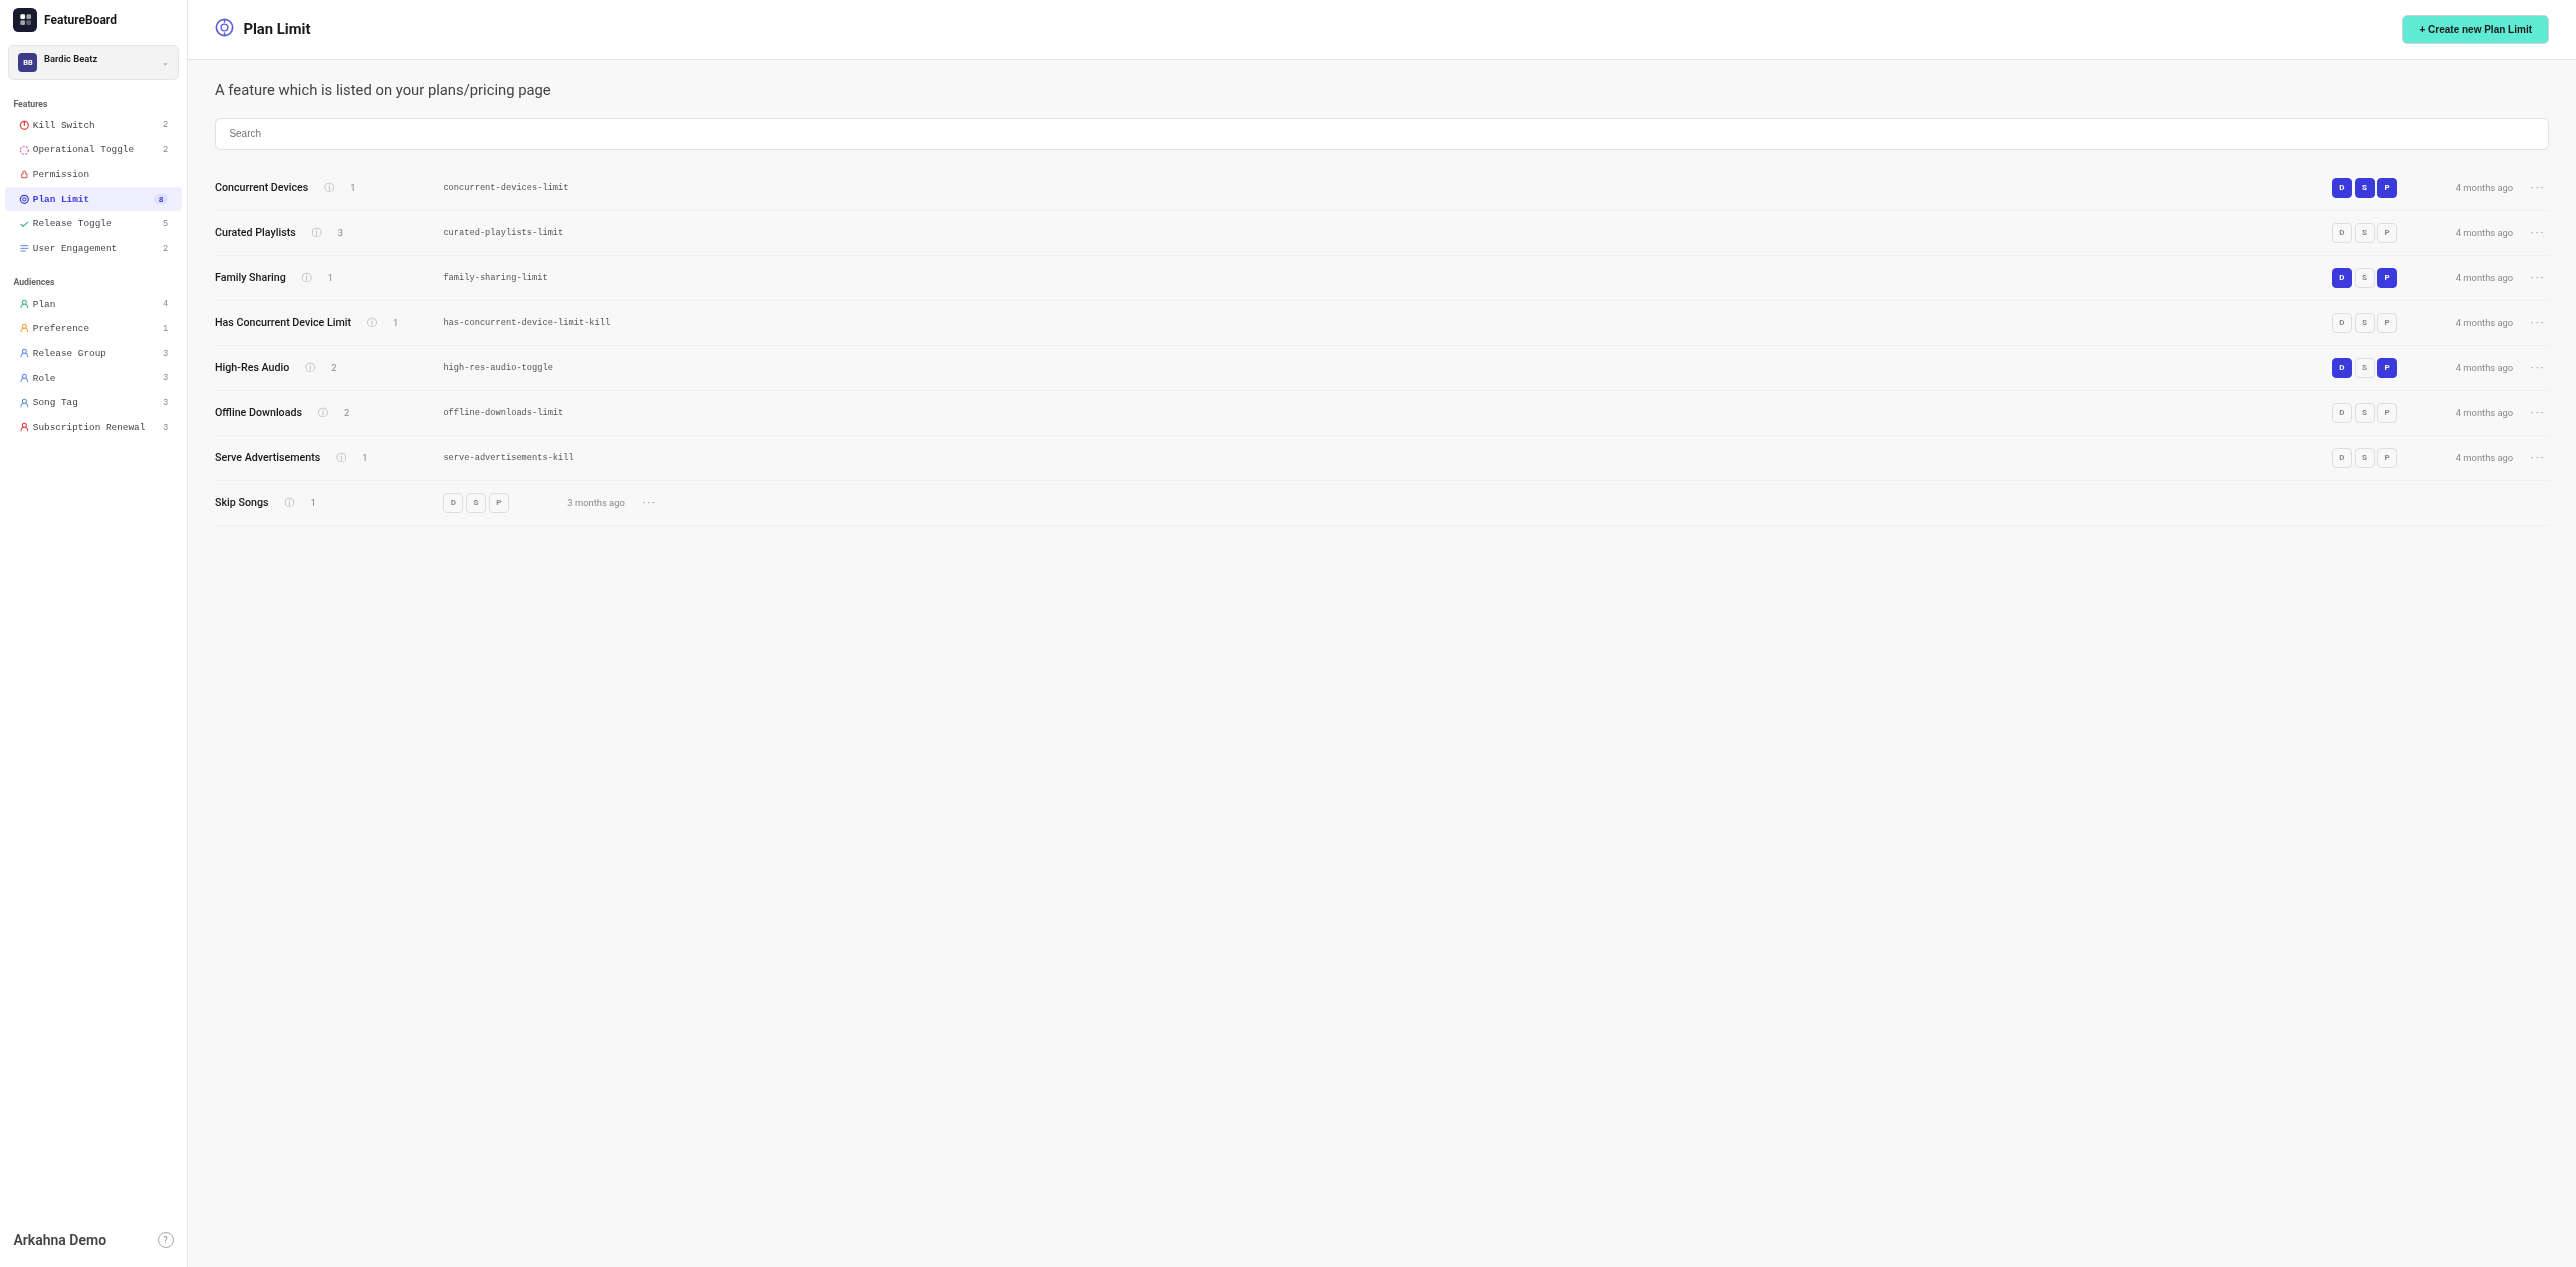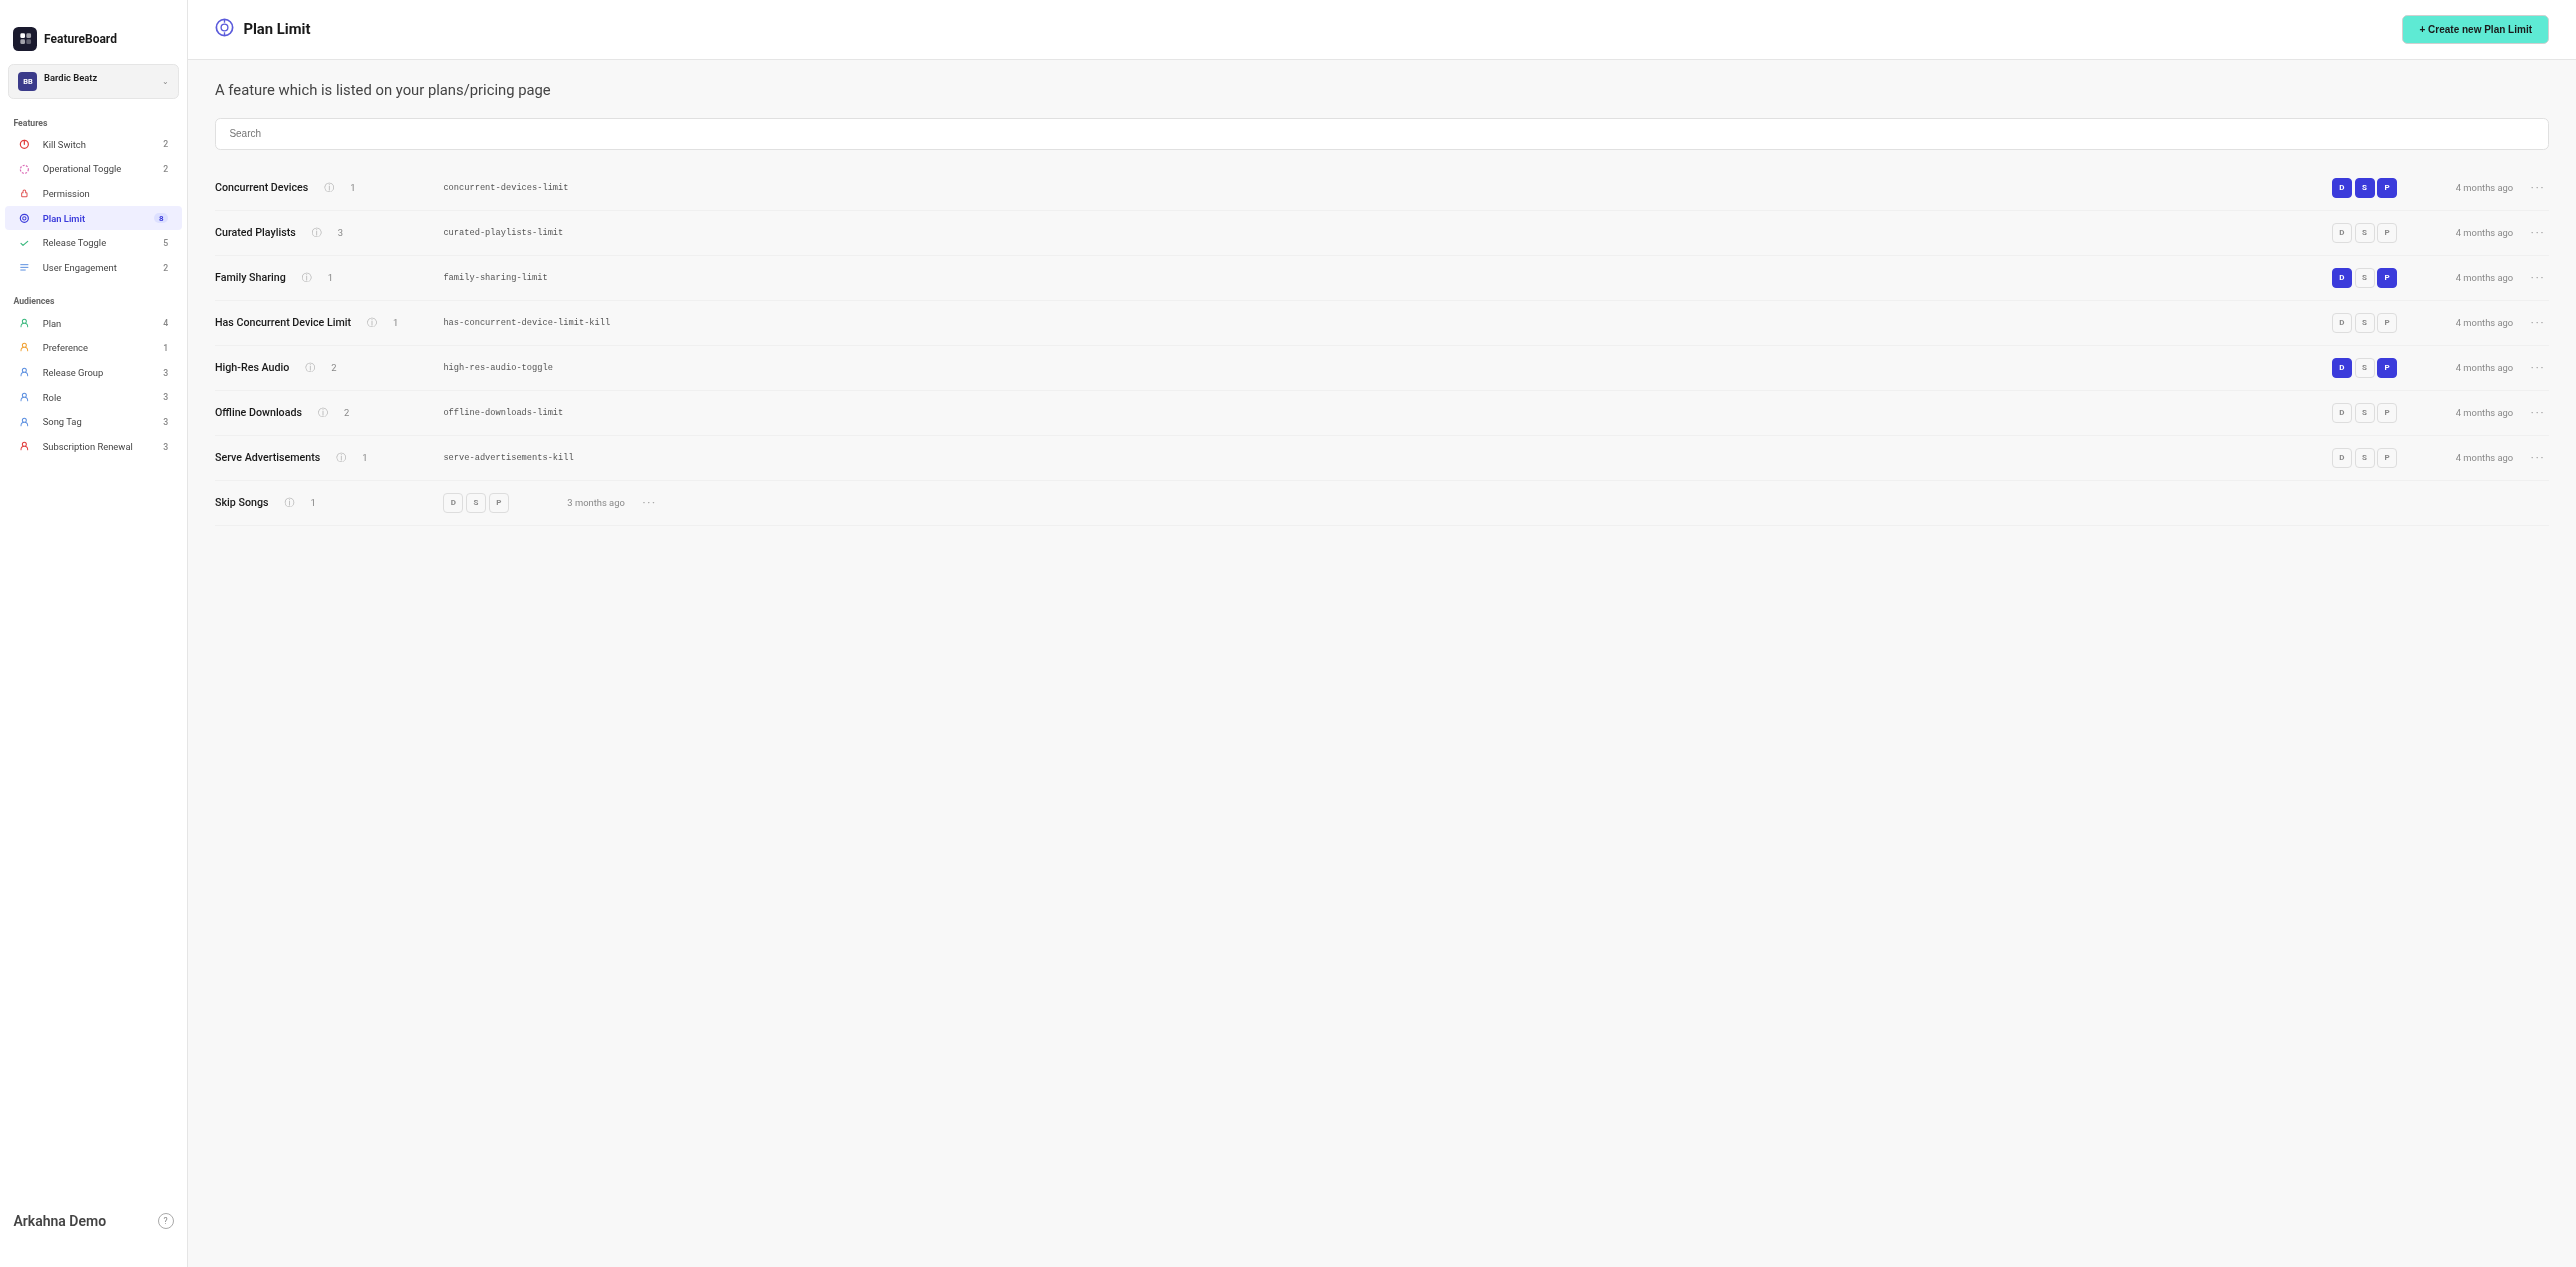--- a/index.html
+++ b/index.html
@@ -6,21 +6,21 @@
     body { font-family: -apple-system, BlinkMacSystemFont, 'Segoe UI', Roboto, sans-serif; background: #f8f8f8; display: flex; height: 100vh; overflow: hidden; color: #1a1a1a; }
 
     
     #sidebar {
       width: 188px;
       min-width: 188px;
       background: #fff;
       border-right: 0.7px solid #e5e5e5;
       display: flex;
       flex-direction: column;
-      padding: 27px 0;
+      padding: 8px 0;
       overflow-y: auto;
     }
 
     .logo-area {
       display: flex;
       align-items: center;
       gap: 6.7px;
       padding: 0 13.4px 13.4px 13.4px;
     }
 
@@ -93,23 +93,24 @@
       letter-spacing: 0;
     }
 
     .nav-item {
       display: flex;
       align-items: center;
       padding: 6px 13.4px;
       cursor: pointer;
       border-radius: 4px;
       margin: 0.7px 5.4px;
-      gap: 12px;
+      gap: 2px;
       font-size: 9.4px;
       color: #444;
+      font-family: Liberation Mono, monospace;
     }
 
     .nav-item.active {
       background: #efefff;
       color: #3b3bdb;
       font-weight: 600;
     }
 
     .nav-item .nav-icon {
       width: 12px;

